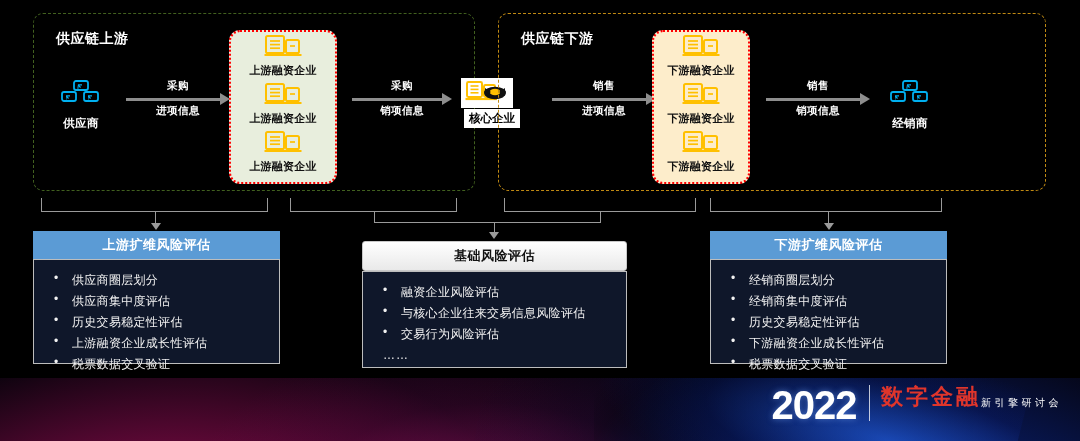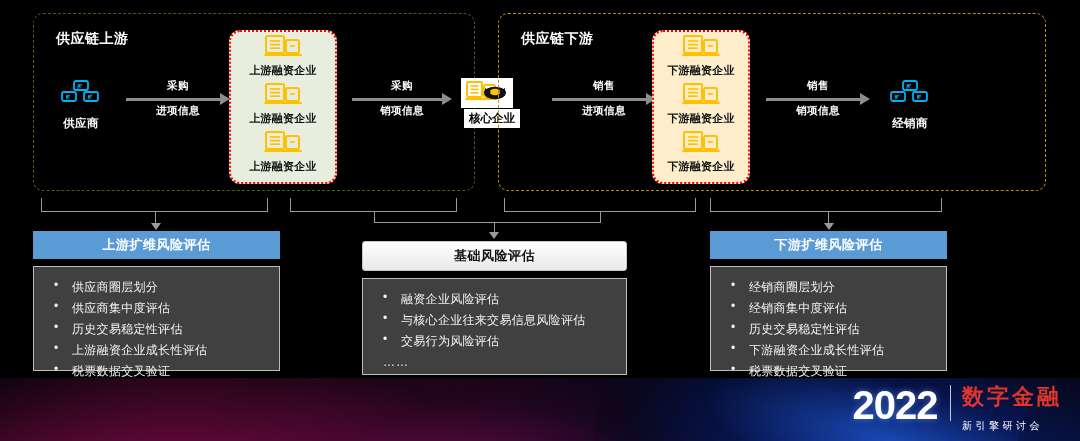--- a/index.html
+++ b/index.html
@@ -114,23 +114,22 @@
   .panel-head {
     text-align: center; font-size: 13px; font-weight: bold;
     padding: 5px 0 5px 0; letter-spacing: .5px; white-space: nowrap;
   }
   .panel-head.blue { background: #5b9bd5; color: #ffffff; }
   .panel-head.white {
     background: linear-gradient(#ffffff, #e9e9e9); color: #111;
     border: 1px solid #c8c8c8; border-radius: 3px;
   }
   .panel-body {
-    border: 1.2px solid #bdbdbd; background: #404040;
+    border: 1.2px solid #bdbdbd; background: #0f172a;
     padding: 9px 10px 9px 16px;
-    margin-top: 7px;
   }
   .panel-body ul { list-style: none; }
   .panel-body li {
     color: #f2f2f2; font-size: 12px; line-height: 1.0;
     padding: 4.5px 0 4.5px 22px; position: relative;
     white-space: nowrap; letter-spacing: .3px;
   }
   .panel-body li.bulleted::before {
     content: "•"; position: absolute; left: 4px; top: 3px;
     color: #f2f2f2; font-size: 12px;
@@ -180,21 +179,21 @@
   }
   #logo .year {
     color: #ffffff; font-size: 40px; font-weight: bold;
     letter-spacing: -1px; line-height: 1; font-family: "Liberation Sans", sans-serif;
     text-shadow: 0 0 6px rgba(120,170,255,.5);
   }
   #logo .divider {
     width: 1.5px; height: 36px; background: rgba(255,255,255,.75);
     margin: 0 11px 0 12px;
   }
-  #logo .lock-text { display: flex; flex-direction: column; justify-content: center; }
+  #logo .lock-text { display: flex; flex-direction: row; justify-content: center; }
   #logo .title-cn {
     color: #e0352b; font-size: 22px; font-weight: bold;
     letter-spacing: 3px; line-height: 1.05;
     font-family: "DejaVu Sans", sans-serif;
   }
   #logo .subtitle-cn {
     color: #ffffff; font-size: 10px; letter-spacing: 3.5px;
     margin-top: 13px; line-height: 1;
     font-family: "DejaVu Sans", sans-serif;
   }

